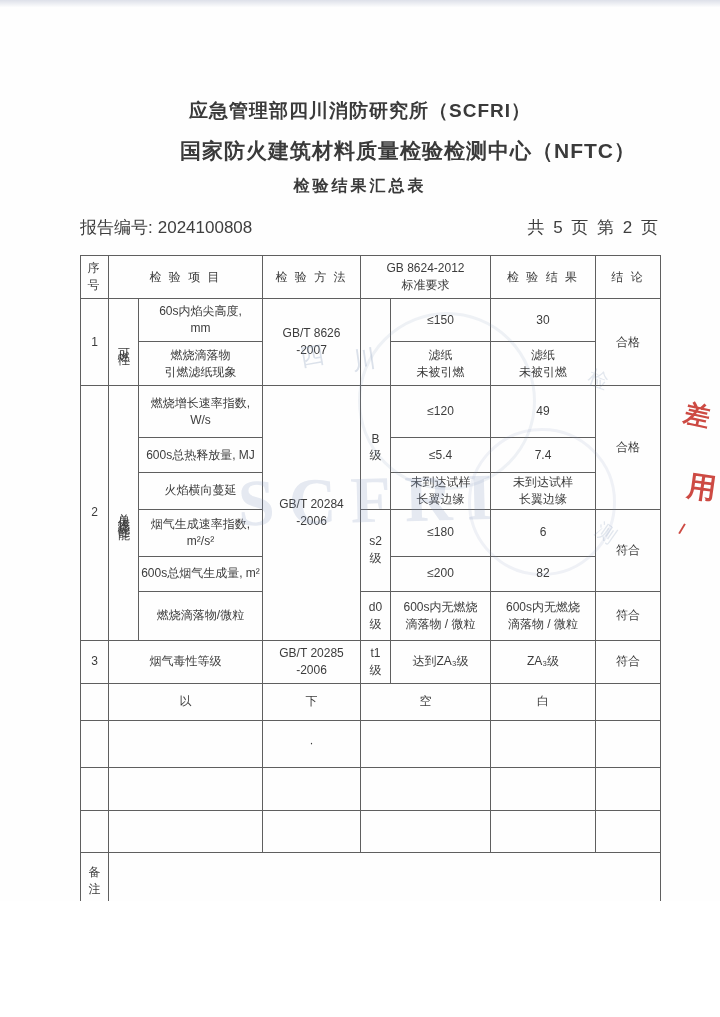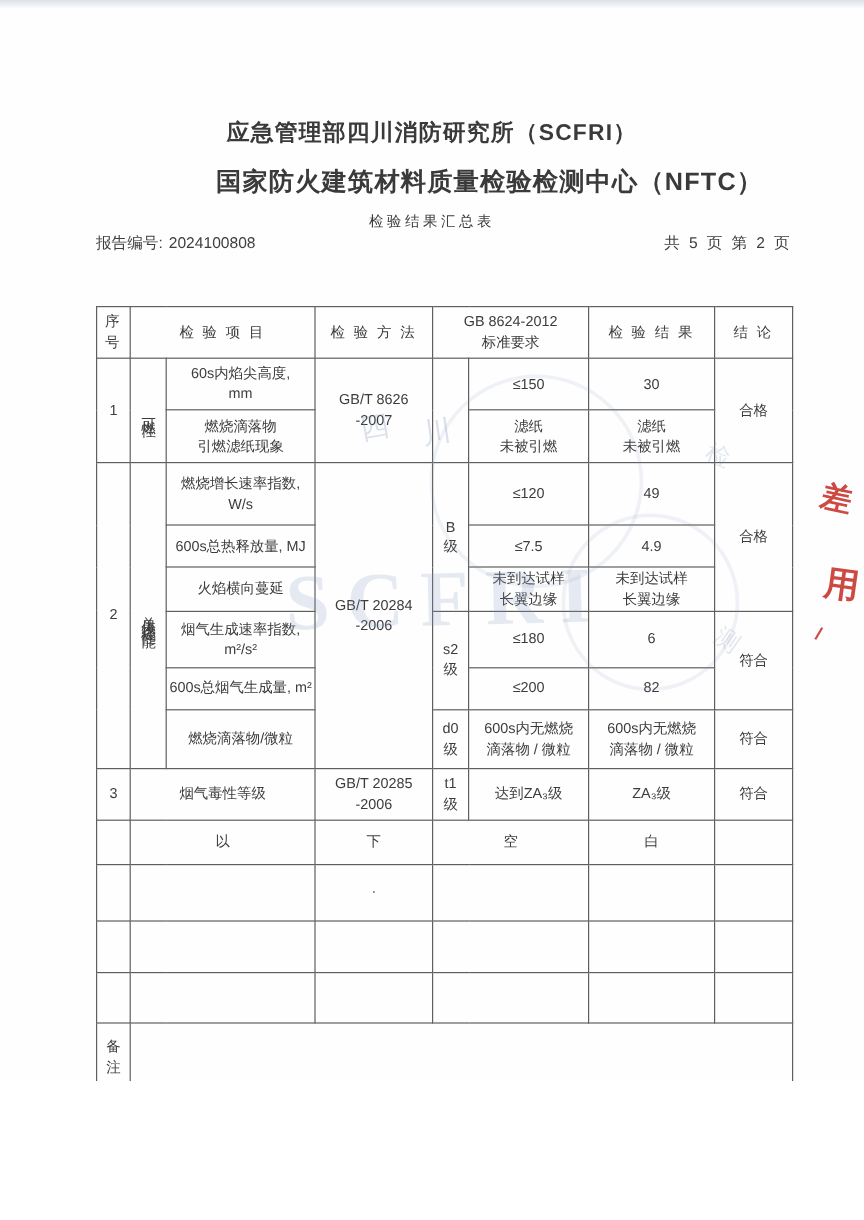--- a/index.html
+++ b/index.html
@@ -10,23 +10,23 @@
   .scan-top-edge{position:absolute;left:0;top:0;width:720px;height:10px;
     background:linear-gradient(180deg,#dde0e9 0%,rgba(255,255,255,0) 75%);}
   .speck1{position:absolute;left:2px;top:952px;width:3px;height:11px;background:#dcdee4;}
   .speck2{position:absolute;left:694px;top:946px;width:4px;height:15px;background:#e6e8ee;}
 
   .t1{position:absolute;left:0;top:98px;width:720px;text-align:center;
       font-size:19px;font-weight:600;letter-spacing:1px;color:#3a3a3a;}
   .t2{position:absolute;left:0;top:137px;width:720px;text-align:center;
       font-size:21px;font-weight:600;letter-spacing:1px;color:#3a3a3a;padding-left:48px;}
   .t3{position:absolute;left:0;top:176px;width:720px;text-align:center;
-      font-size:12px;font-weight:400;letter-spacing:3px;color:#3a3a3a;}
-
-  .meta{position:absolute;left:80px;top:194px;width:580px;height:20px;font-size:13px;color:#3e3e3e;}
+      font-size:16px;font-weight:700;letter-spacing:3px;color:#3a3a3a;}
+
+  .meta{position:absolute;left:80px;top:216px;width:580px;height:20px;font-size:17px;color:#3e3e3e;}
   .report-no{position:absolute;left:0;top:0;}
   .report-no .num{margin-left:5px;}
   .page-info{position:absolute;right:0;top:0;letter-spacing:2px;}
 
   table.results{
     position:absolute;left:80px;top:255px;width:580px;
     border-collapse:collapse;table-layout:fixed;z-index:2;
   }
   table.results td{
     border:1px solid #5f5f5f;text-align:center;vertical-align:middle;
@@ -144,22 +144,22 @@
         <td rowspan="6">GB/T 20284
 -2006</td>
         <td rowspan="3" class="grade">B
 级</td>
         <td>≤120</td>
         <td>49</td>
         <td rowspan="3">合格</td>
       </tr>
       <tr class="rh35">
         <td>600s总热释放量, MJ</td>
-        <td>≤7.5</td>
-        <td>4.9</td>
+        <td>≤5.4</td>
+        <td>7.4</td>
       </tr>
       <tr class="rh36">
         <td>火焰横向蔓延</td>
         <td class="small">未到达试样
 长翼边缘</td>
         <td class="small">未到达试样
 长翼边缘</td>
       </tr>
       <tr class="rh47">
         <td>烟气生成速率指数,

